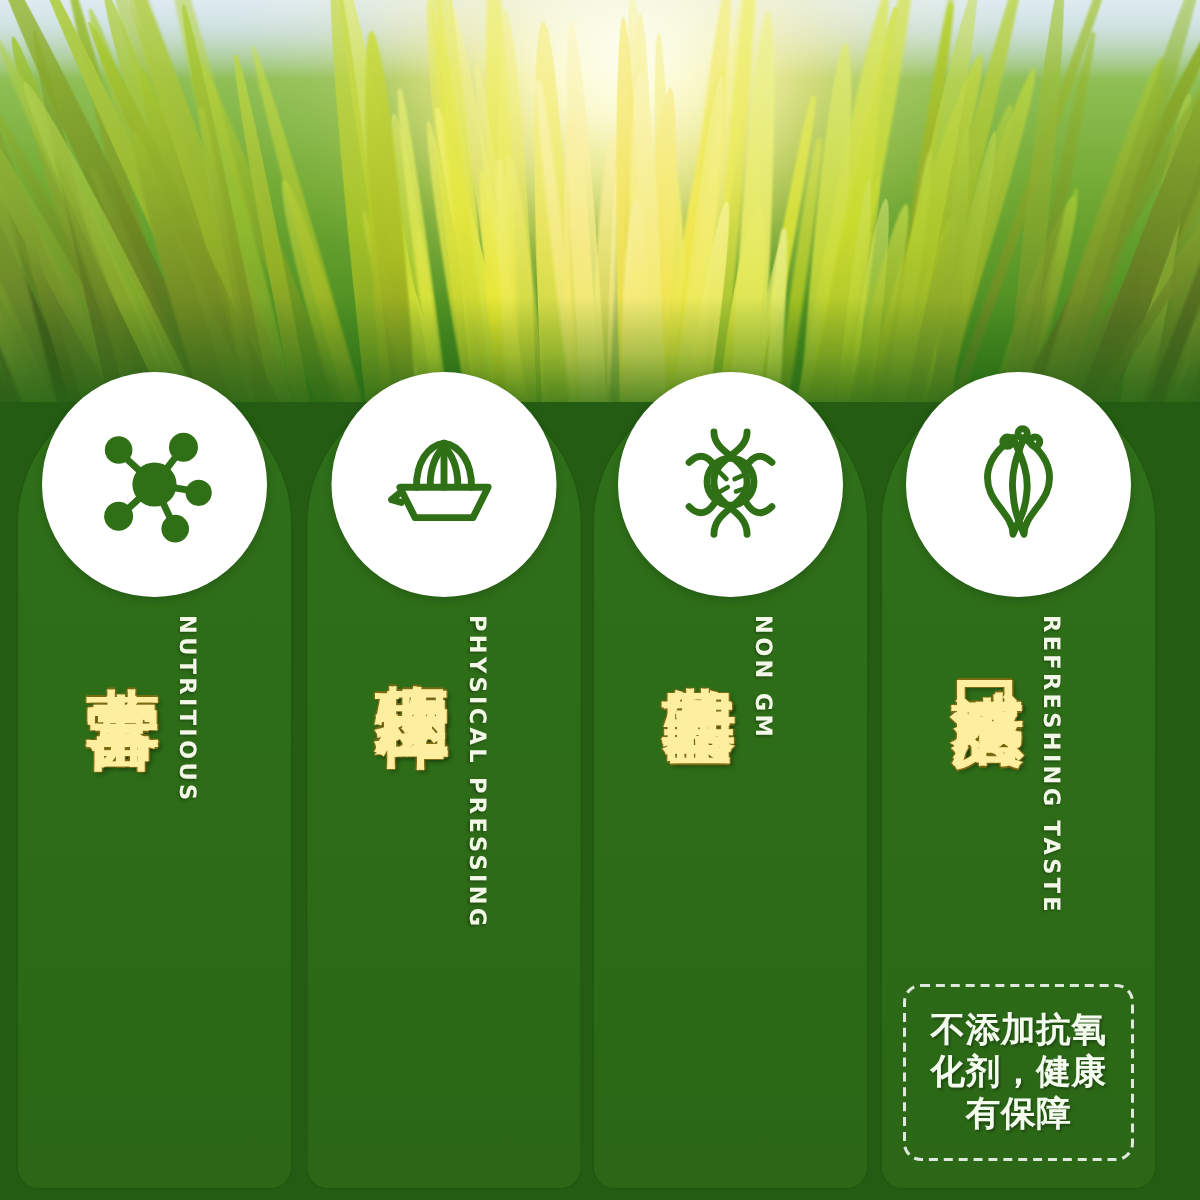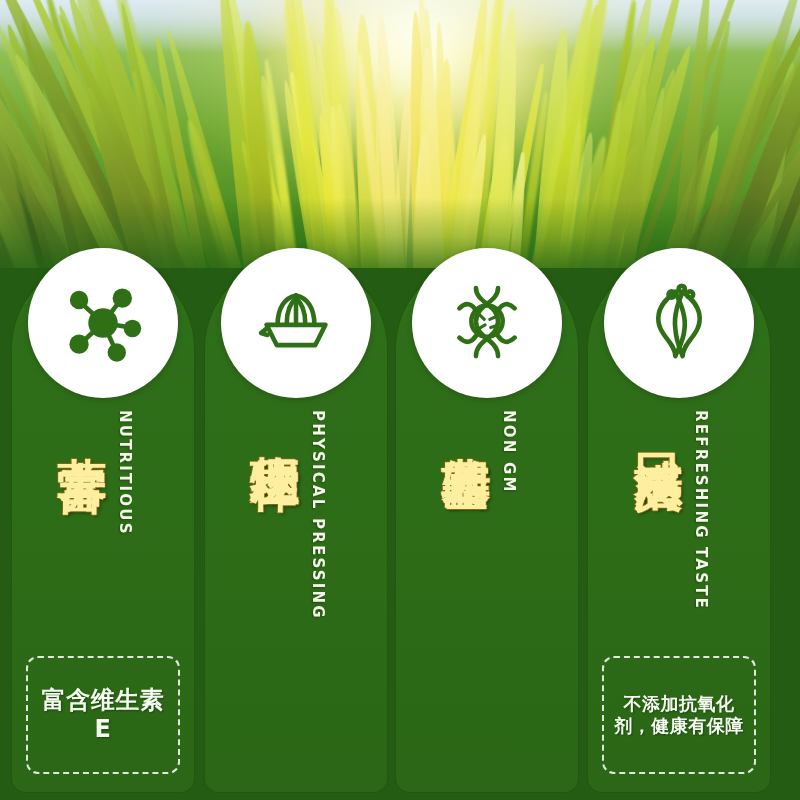--- a/index.html
+++ b/index.html
@@ -116,21 +116,21 @@
   .desc span{
     display:block;
     text-align:center;
     font-size:24px;
     line-height:1.22;
     font-weight:700;
     color:#f4fbef;
     text-shadow:1px 1px 2px rgba(0,0,0,.35);
     letter-spacing:0.5px;
   }
-  .desc.small span{font-size:18px;}
+  .desc.small span{font-size:23px;}
 </style>
 </head>
 <body>
 
 <div class="poster">
 
   <div class="photo">
     <div class="sky-fade"></div>
     <div class="haze"></div>
     <div id="blades">
@@ -302,23 +302,20 @@
               <circle cx="71" cy="23" r="10.5" stroke="none"></circle>
               <circle cx="82" cy="56" r="9.5" stroke="none"></circle>
               <circle cx="65" cy="82" r="10" stroke="none"></circle>
               <circle cx="24" cy="73" r="10.5" stroke="none"></circle>
             </g>
           </svg>
         </span>
       </div>
       <div class="cn-title">营养丰富</div>
       <div class="en-title">NUTRITIOUS</div>
-      <div class="desc">
-        <span>富含维生素E</span>
-      </div>
     </div>
 
     <div class="panel p2">
       <div class="circle">
         <span>
           <svg width="92" height="92" viewBox="0 0 100 100">
             <g fill="none" stroke="#2f7016" stroke-width="5" stroke-linejoin="round" stroke-linecap="round">
               <path d="M30 52 C30 34 38 22 50 20 C62 22 70 34 70 52"></path>
               <path d="M50 20 L50 52"></path>
               <path d="M40 50 C40 38 44 28 50 23"></path>

